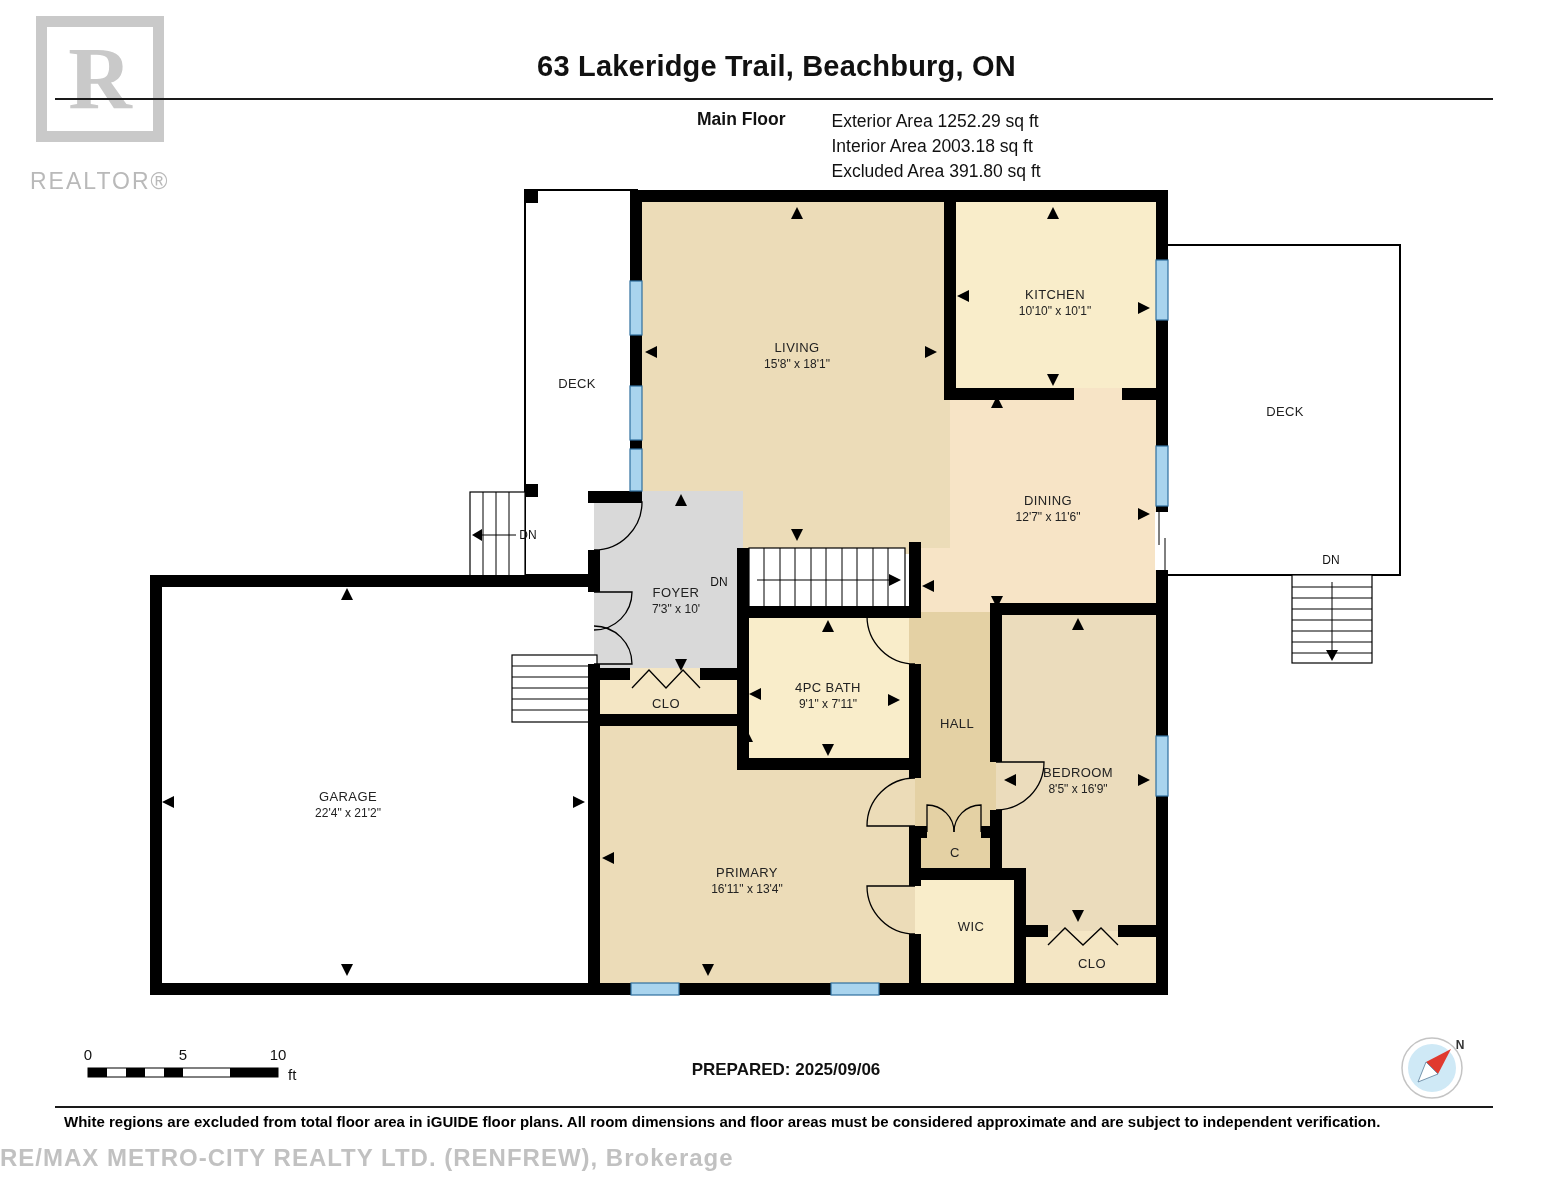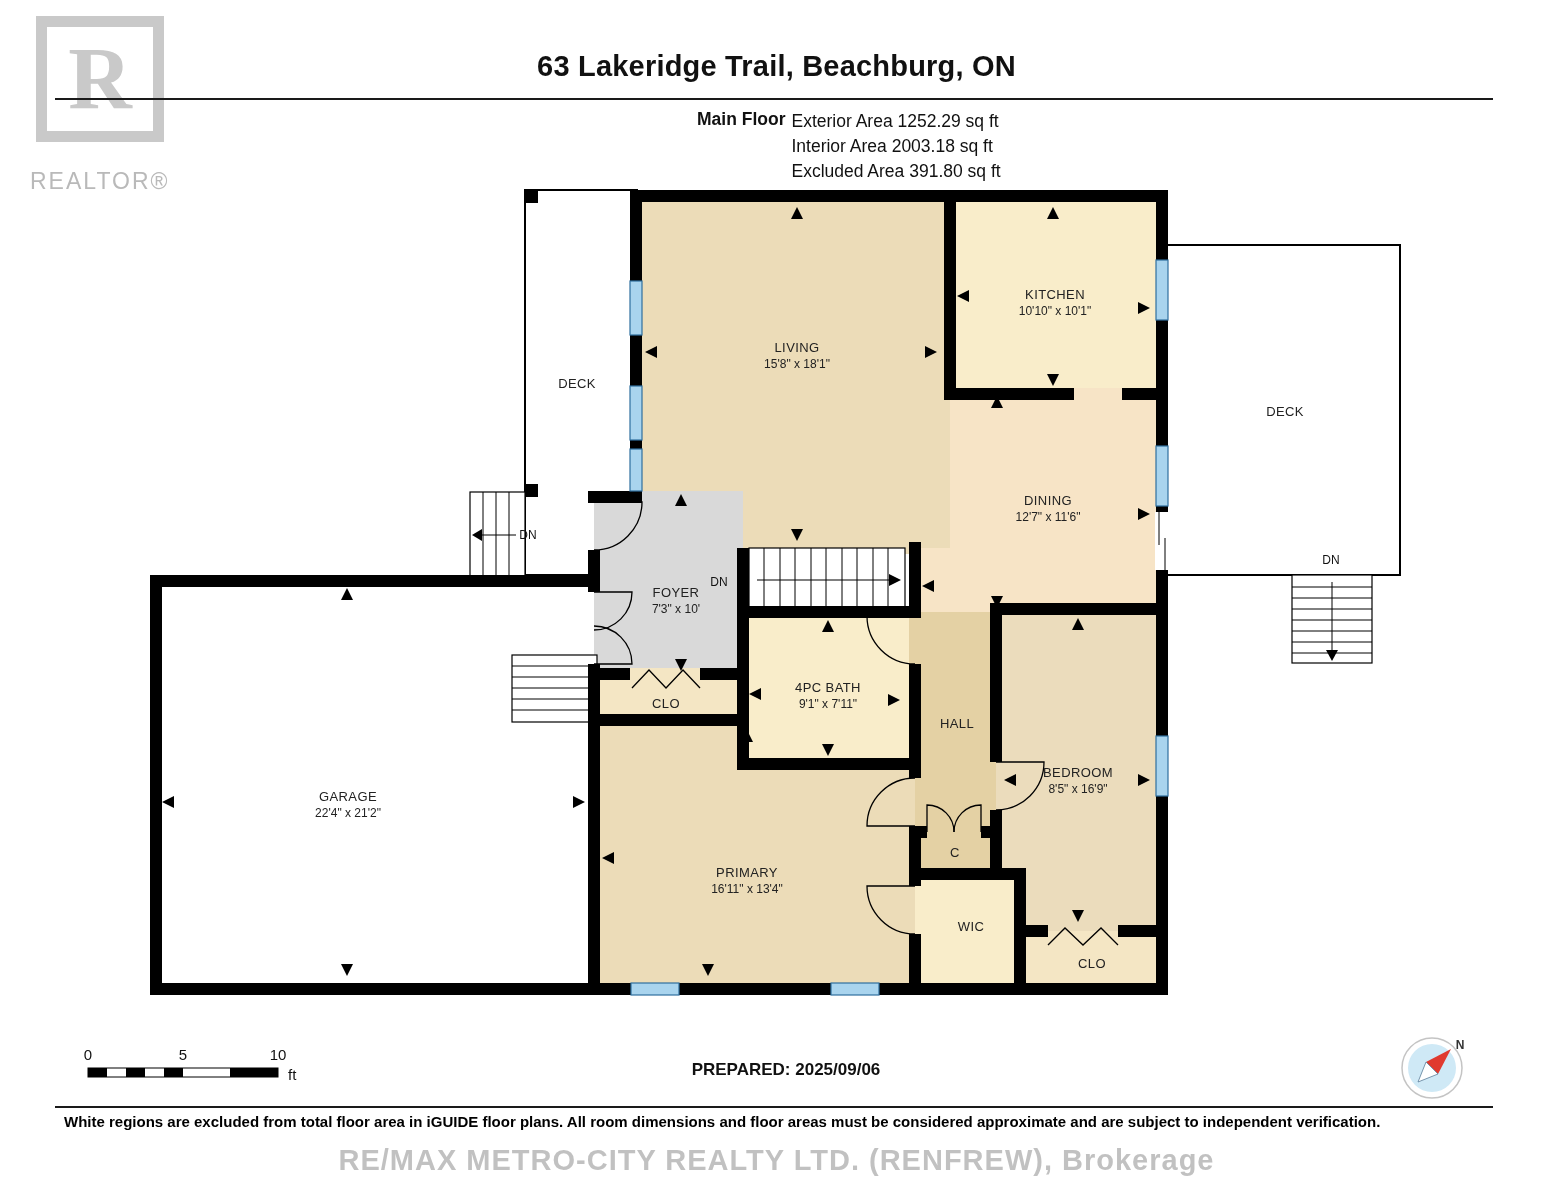--- a/index.html
+++ b/index.html
@@ -11,34 +11,34 @@
   .plan{position:absolute;left:0;top:0;}
 
   
   .title{position:absolute;top:50px;left:0;width:100%;text-align:center;
          font-size:29px;font-weight:bold;letter-spacing:.2px;}
   .rule{position:absolute;left:55px;width:1438px;height:2px;background:#1a1a1a;}
   .rule-top{top:98px;}
   .rule-bottom{top:1106px;}
   .areas{position:absolute;top:109px;left:697px;display:flex;gap:6px;font-size:17.5px;}
   .floor-label{font-weight:bold;white-space:nowrap;}
-  .area-lines div{line-height:25px;white-space:nowrap;}
+  .area-lines div{line-height:25px;white-space:nowrap;margin-left:40px;}
 
   
   .realtor{position:absolute;top:16px;left:30px;width:150px;text-align:left;}
   .realtor-box{width:128px;height:126px;border:11px solid #c9c9c9;box-sizing:border-box;
                display:flex;align-items:center;justify-content:center;margin-left:6px;}
   .realtor-box span{font-family:"Liberation Serif",serif;font-weight:bold;font-size:88px;
                     color:#c9c9c9;line-height:1;}
   .realtor-word{margin-top:26px;font-size:23px;letter-spacing:2px;color:#b9b9b9;}
 
   
   .disclaimer{position:absolute;top:1113px;left:64px;font-size:15px;font-weight:600;color:#000;}
-  .watermark{position:absolute;top:1144px;left:0;width:100%;text-align:center;
-             font-size:29px;font-weight:bold;color:#8f8f8f;opacity:.55;letter-spacing:1px;}
+  .watermark{position:absolute;top:1144px;left:0;width:100%;
+             font-size:24px;font-weight:bold;color:#8f8f8f;opacity:.55;letter-spacing:1px;}
 
   
   .deck{fill:#ffffff;stroke:#000;stroke-width:2;}
   .walls rect{fill:#000;}
   .stairs rect{fill:#ffffff;stroke:#000;stroke-width:1.2;}
   .stairs line{stroke:#000;stroke-width:1;}
   .stairs polygon{fill:#000;}
   .window-glass{fill:#a9d4ee;stroke:#2f6f9f;stroke-width:1.2;}
   .door path{fill:none;stroke:#000;stroke-width:1.3;}
   .bifold{fill:none;stroke:#000;stroke-width:1.3;}

